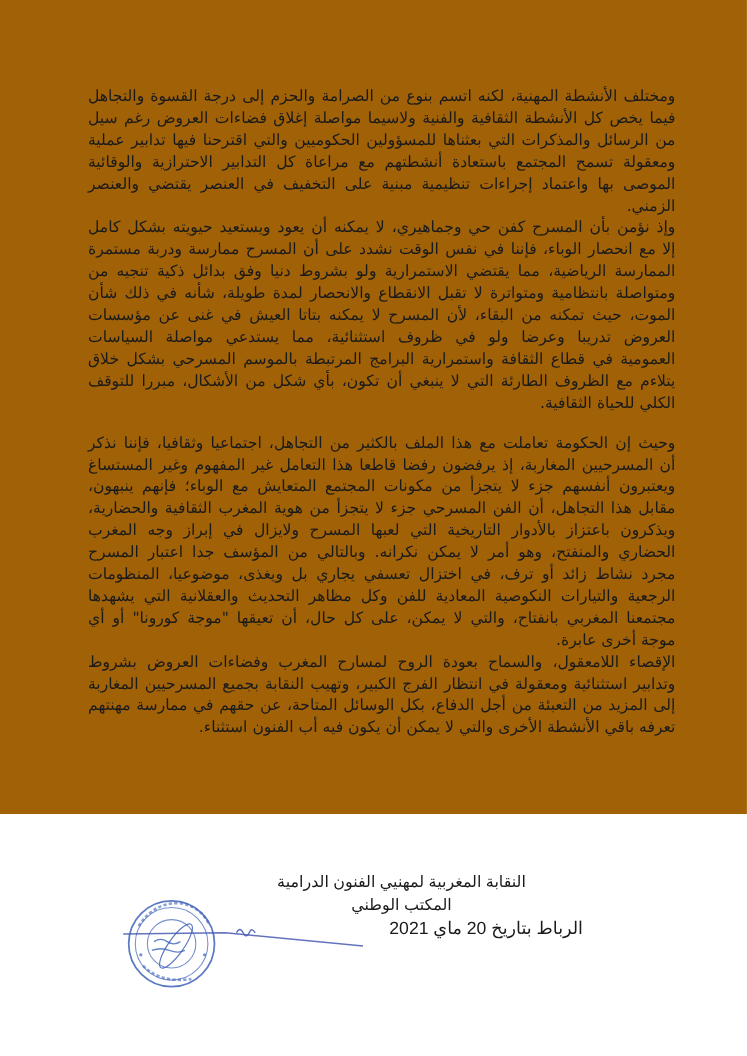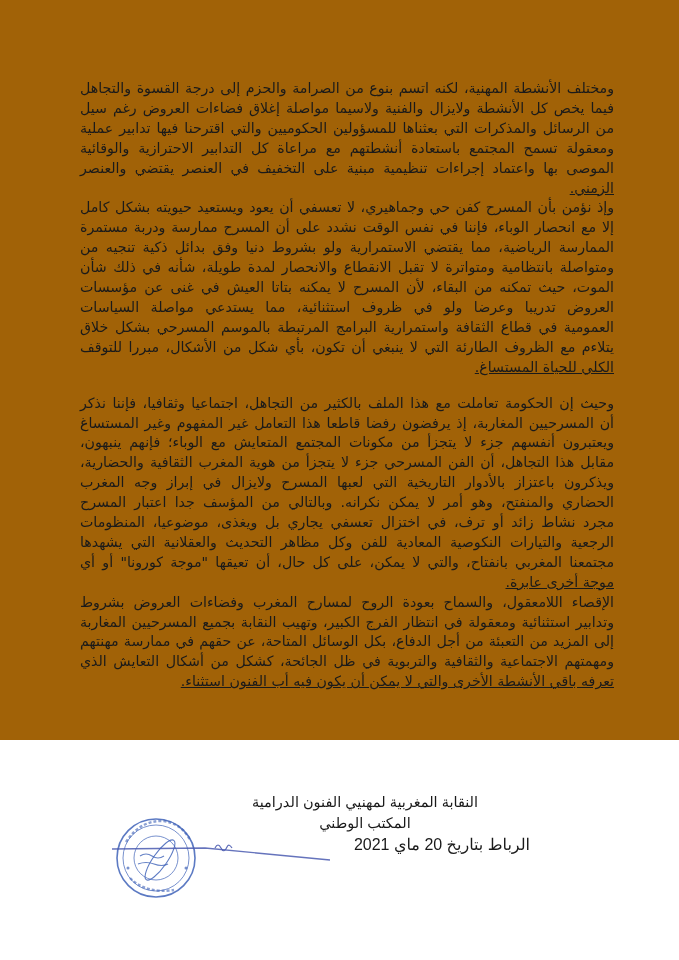--- a/index.html
+++ b/index.html
@@ -5,74 +5,73 @@
   html, body { margin:0; padding:0; background:#ffffff; }
   body { width:679px; height:960px; position:relative; overflow:hidden; }
   .page { position:absolute; left:0; top:0; width:679px; height:740px; background:#a16207; }
   .body-text {
     position:absolute; left:80px; top:79px; width:534px;
     direction:rtl; text-align:justify; text-align-last:right;
     font-family:"DejaVu Sans", sans-serif; font-size:14.2px; line-height:19.9px;
     color:#1a1a1a;
   }
   .line { display:block; white-space:nowrap; text-align:justify; text-align-last:justify; }
-  .line.last { text-align-last:right;text-decoration:underline; }
+  .line.last { text-align-last:right; }
   .gap { display:block; height:16px; }
   .closing {
     position:absolute; left:200px; top:792px; width:330px;
     direction:rtl; text-align:center;
     font-family:Liberation Sans, sans-serif; font-size:14.5px; line-height:21px; color:#1a1a1a;
   }
   .closing .date { font-size:16px;text-align:right; }
   .stamp { position:absolute; left:112px; top:812px; width:88px; height:98px; }
   .sigline { position:absolute; left:0; top:0; width:679px; height:960px; pointer-events:none; }
 </style>
 </head>
 <body>
 
 <div class="page">
 
   <div class="body-text">
     <div>
       <span class="line">ومختلف الأنشطة المهنية، لكنه اتسم بنوع من الصرامة والحزم إلى درجة القسوة والتجاهل</span>
-      <span class="line">فيما يخص كل الأنشطة ولايزال والفنية ولاسيما مواصلة إغلاق فضاءات العروض رغم سيل</span>
+      <span class="line">فيما يخص كل الأنشطة الثقافية والفنية ولاسيما مواصلة إغلاق فضاءات العروض رغم سيل</span>
       <span class="line">من الرسائل والمذكرات التي بعثناها للمسؤولين الحكوميين والتي اقترحنا فيها تدابير عملية</span>
       <span class="line">ومعقولة تسمح المجتمع باستعادة أنشطتهم مع مراعاة كل التدابير الاحترازية والوقائية</span>
       <span class="line">الموصى بها واعتماد إجراءات تنظيمية مبنية على التخفيف في العنصر يقتضي والعنصر</span>
       <span class="line last">الزمني.</span>
     </div>
     <div>
-      <span class="line">وإذ نؤمن بأن المسرح كفن حي وجماهيري، لا تعسفي أن يعود ويستعيد حيويته بشكل كامل</span>
+      <span class="line">وإذ نؤمن بأن المسرح كفن حي وجماهيري، لا يمكنه أن يعود ويستعيد حيويته بشكل كامل</span>
       <span class="line">إلا مع انحصار الوباء، فإننا في نفس الوقت نشدد على أن المسرح ممارسة ودربة مستمرة</span>
       <span class="line">الممارسة الرياضية، مما يقتضي الاستمرارية ولو بشروط دنيا وفق بدائل ذكية تنجيه من</span>
       <span class="line">ومتواصلة بانتظامية ومتواترة لا تقبل الانقطاع والانحصار لمدة طويلة، شأنه في ذلك شأن</span>
       <span class="line">الموت، حيث تمكنه من البقاء، لأن المسرح لا يمكنه بتاتا العيش في غنى عن مؤسسات</span>
       <span class="line">العروض تدريبا وعرضا ولو في ظروف استثنائية، مما يستدعي مواصلة السياسات</span>
       <span class="line">العمومية في قطاع الثقافة واستمرارية البرامج المرتبطة بالموسم المسرحي بشكل خلاق</span>
       <span class="line">يتلاءم مع الظروف الطارئة التي لا ينبغي أن تكون، بأي شكل من الأشكال، مبررا للتوقف</span>
-      <span class="line last">الكلي للحياة المستساغ.</span>
+      <span class="line last">الكلي للحياة الثقافية.</span>
     </div>
     <span class="gap"></span>
     <div>
       <span class="line">وحيث إن الحكومة تعاملت مع هذا الملف بالكثير من التجاهل، اجتماعيا وثقافيا، فإننا نذكر</span>
       <span class="line">أن المسرحيين المغاربة، إذ يرفضون رفضا قاطعا هذا التعامل غير المفهوم وغير المستساغ</span>
       <span class="line">ويعتبرون أنفسهم جزء لا يتجزأ من مكونات المجتمع المتعايش مع الوباء؛ فإنهم ينبهون،</span>
       <span class="line">مقابل هذا التجاهل، أن الفن المسرحي جزء لا يتجزأ من هوية المغرب الثقافية والحضارية،</span>
       <span class="line">ويذكرون باعتزاز بالأدوار التاريخية التي لعبها المسرح ولايزال في إبراز وجه المغرب</span>
       <span class="line">الحضاري والمنفتح، وهو أمر لا يمكن نكرانه. وبالتالي من المؤسف جدا اعتبار المسرح</span>
       <span class="line">مجرد نشاط زائد أو ترف، في اختزال تعسفي يجاري بل ويغذى، موضوعيا، المنظومات</span>
       <span class="line">الرجعية والتيارات النكوصية المعادية للفن وكل مظاهر التحديث والعقلانية التي يشهدها</span>
       <span class="line">مجتمعنا المغربي بانفتاح، والتي لا يمكن، على كل حال، أن تعيقها "موجة كورونا" أو أي</span>
       <span class="line last">موجة أخرى عابرة.</span>
     </div>
     <div>
       <span class="line">الإقصاء اللامعقول، والسماح بعودة الروح لمسارح المغرب وفضاءات العروض بشروط</span>
       <span class="line">وتدابير استثنائية ومعقولة في انتظار الفرج الكبير، وتهيب النقابة بجميع المسرحيين المغاربة</span>
       <span class="line">إلى المزيد من التعبئة من أجل الدفاع، بكل الوسائل المتاحة، عن حقهم في ممارسة مهنتهم</span>
-      <span class="line">ومهمتهم الاجتماعية والثقافية والتربوية في ظل الجائحة، كشكل من أشكال التعايش الذي</span>
       <span class="line last">تعرفه باقي الأنشطة الأخرى والتي لا يمكن أن يكون فيه أب الفنون استثناء.</span>
     </div>
   </div>
 
   <div class="closing">
     <div>النقابة المغربية لمهنيي الفنون الدرامية</div>
     <div>المكتب الوطني</div>
     <div class="date">الرباط بتاريخ 20 ماي 2021</div>
   </div>
 

